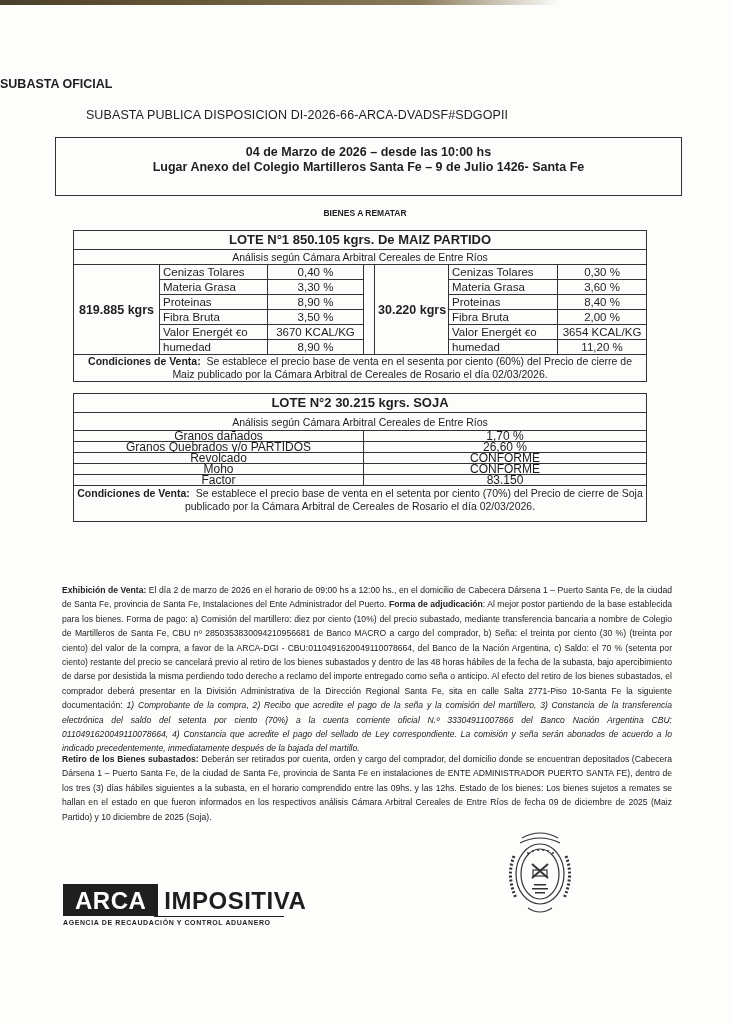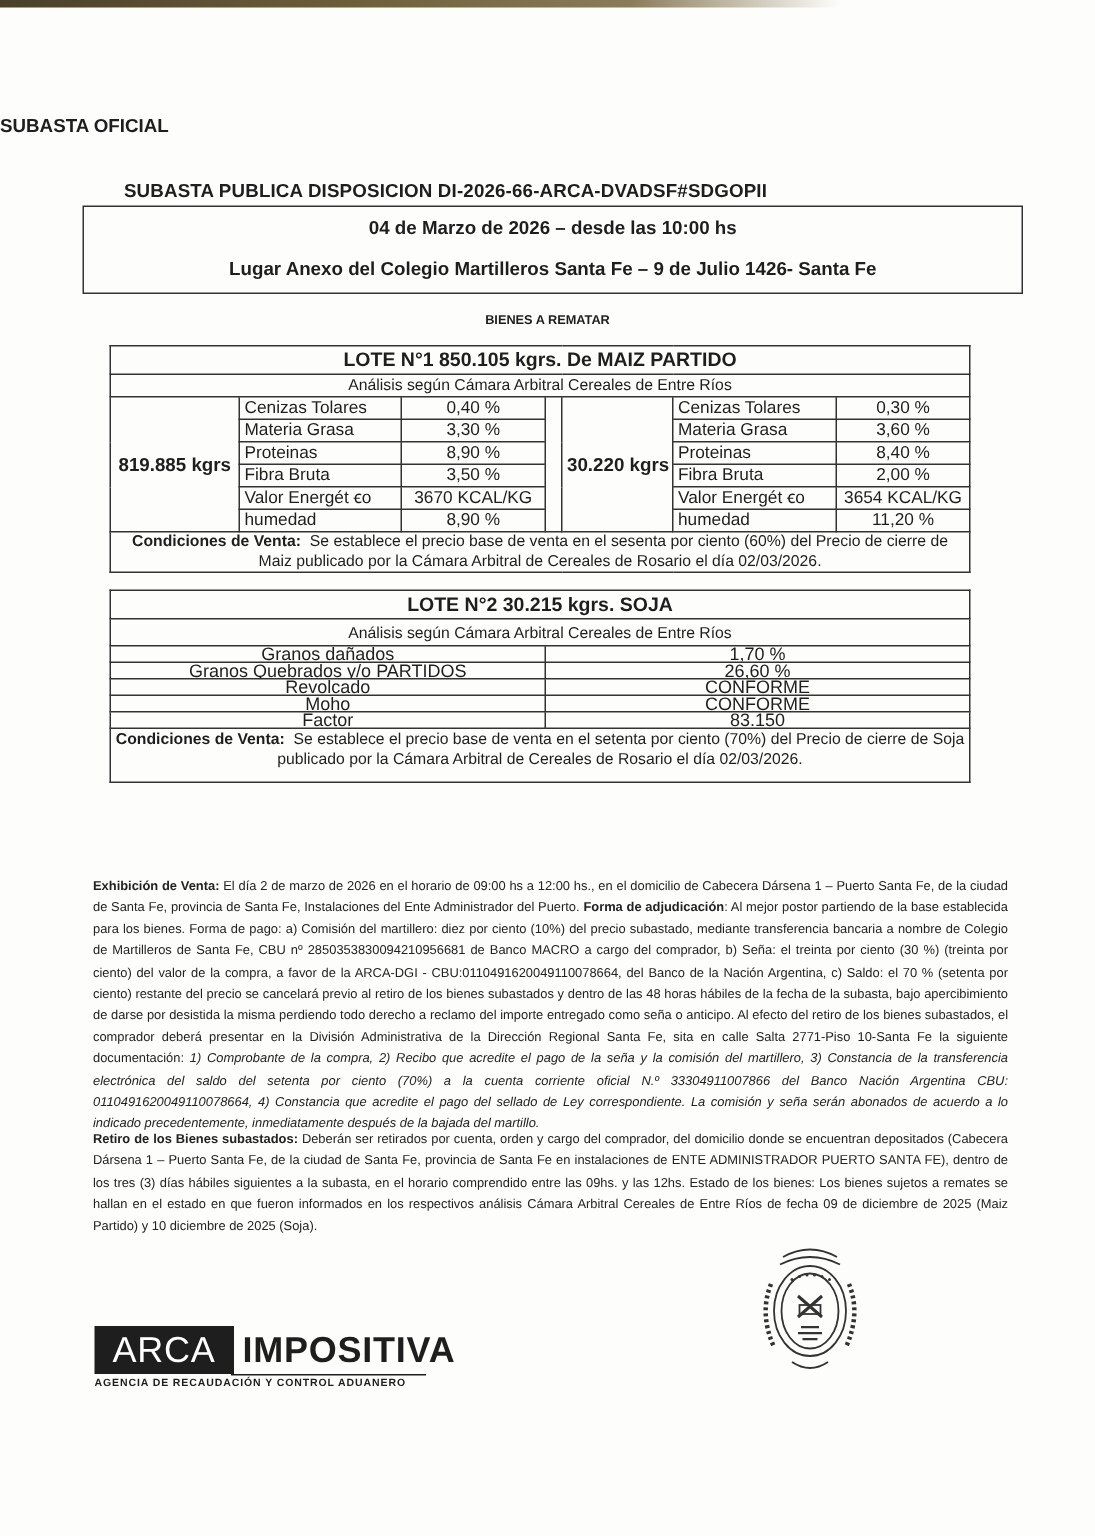--- a/index.html
+++ b/index.html
@@ -7,27 +7,27 @@
     width:730px; height:1024px; position:relative; overflow:hidden;
     background:#fdfdfb;
     font-family: "Liberation Sans", "DejaVu Sans", sans-serif;
     color:#1e1e1e;
   }
   .topbar {
     position:absolute; left:0; top:0; width:560px; height:5px;
     background:linear-gradient(90deg,#4a3f2a 0%,#6b5c3a 40%,#8a7b5a 75%,rgba(200,190,170,0) 100%);
   }
   .title1 { position:absolute; top:77px; left:0; width:730px; text-align:left; font-weight:bold; font-size:12.5px; }
-  .title2 { position:absolute; top:120px; left:0; width:594px; text-align:center; font-weight:bold; font-size:12.5px; letter-spacing:0.1px; }
+  .title2 { position:absolute; top:108px; left:0; width:594px; text-align:center; font-weight:normal; font-size:12.5px; letter-spacing:0.1px; }
   .datebox {
     position:absolute; left:55px; top:137px; width:627px; height:59px;
     border:1px solid #333; box-sizing:border-box;
   }
   .datebox .l1 { position:absolute; top:7px; width:100%; text-align:center; font-weight:bold; font-size:12.5px; }
-  .datebox .l2 { position:absolute; top:34px; width:100%; text-align:center; font-weight:bold; font-size:12.5px; }
+  .datebox .l2 { position:absolute; top:22px; width:100%; text-align:center; font-weight:bold; font-size:12.5px; }
   .bienes { position:absolute; top:208px; left:0; width:730px; text-align:center; font-weight:bold; font-size:8.5px; }
 
   table { border-collapse:collapse; position:absolute; table-layout:fixed; }
   td { border:1px solid #333; padding:0 3px; font-size:11.5px; line-height:14px; overflow:hidden; white-space:nowrap; }
 
   #lote1 { left:73px; top:230px; width:573px; }
   #lote1 .hdr { text-align:center; font-weight:bold; font-size:13px; height:18px; }
   #lote1 .sub { text-align:center; font-size:10.5px; height:14px; }
   #lote1 .kg { text-align:center; font-weight:bold; font-size:12.5px; }
   #lote1 .val { text-align:center; }
@@ -44,21 +44,21 @@
   .para {
     position:absolute; left:62px; width:610px; font-size:8.6px; line-height:14.4px;
     text-align:justify; color:#222;
   }
   #p1 { top:583px; }
   #p2 { top:752px; }
   .para i { font-style:italic; }
 
   .logo { position:absolute; left:63px; top:884px; }
   .logo .arca {
-    display:inline-block; background:#1e1e1e; color:#fff; font-weight:normal;
+    display:inline-block; background:#1e1e1e; color:#fff; font-weight:bold;
     font-size:24px; padding:0 12px; height:32px; line-height:33px; letter-spacing:0.5px; vertical-align:top;
   }
   .logo .imp {
     display:inline-block; font-weight:bold; font-size:24px; height:32px; line-height:33px;
     margin-left:6px; letter-spacing:0.5px; color:#1e1e1e; vertical-align:top;
   }
   .logo .rule { position:absolute; left:91px; top:32px; width:130px; height:1px; background:#1e1e1e; }
   .logo .sub { font-size:7px; font-weight:bold; letter-spacing:0.6px; margin-top:3px; color:#1e1e1e; }
 
   .seal { position:absolute; left:500px; top:826px; width:80px; height:92px; }

